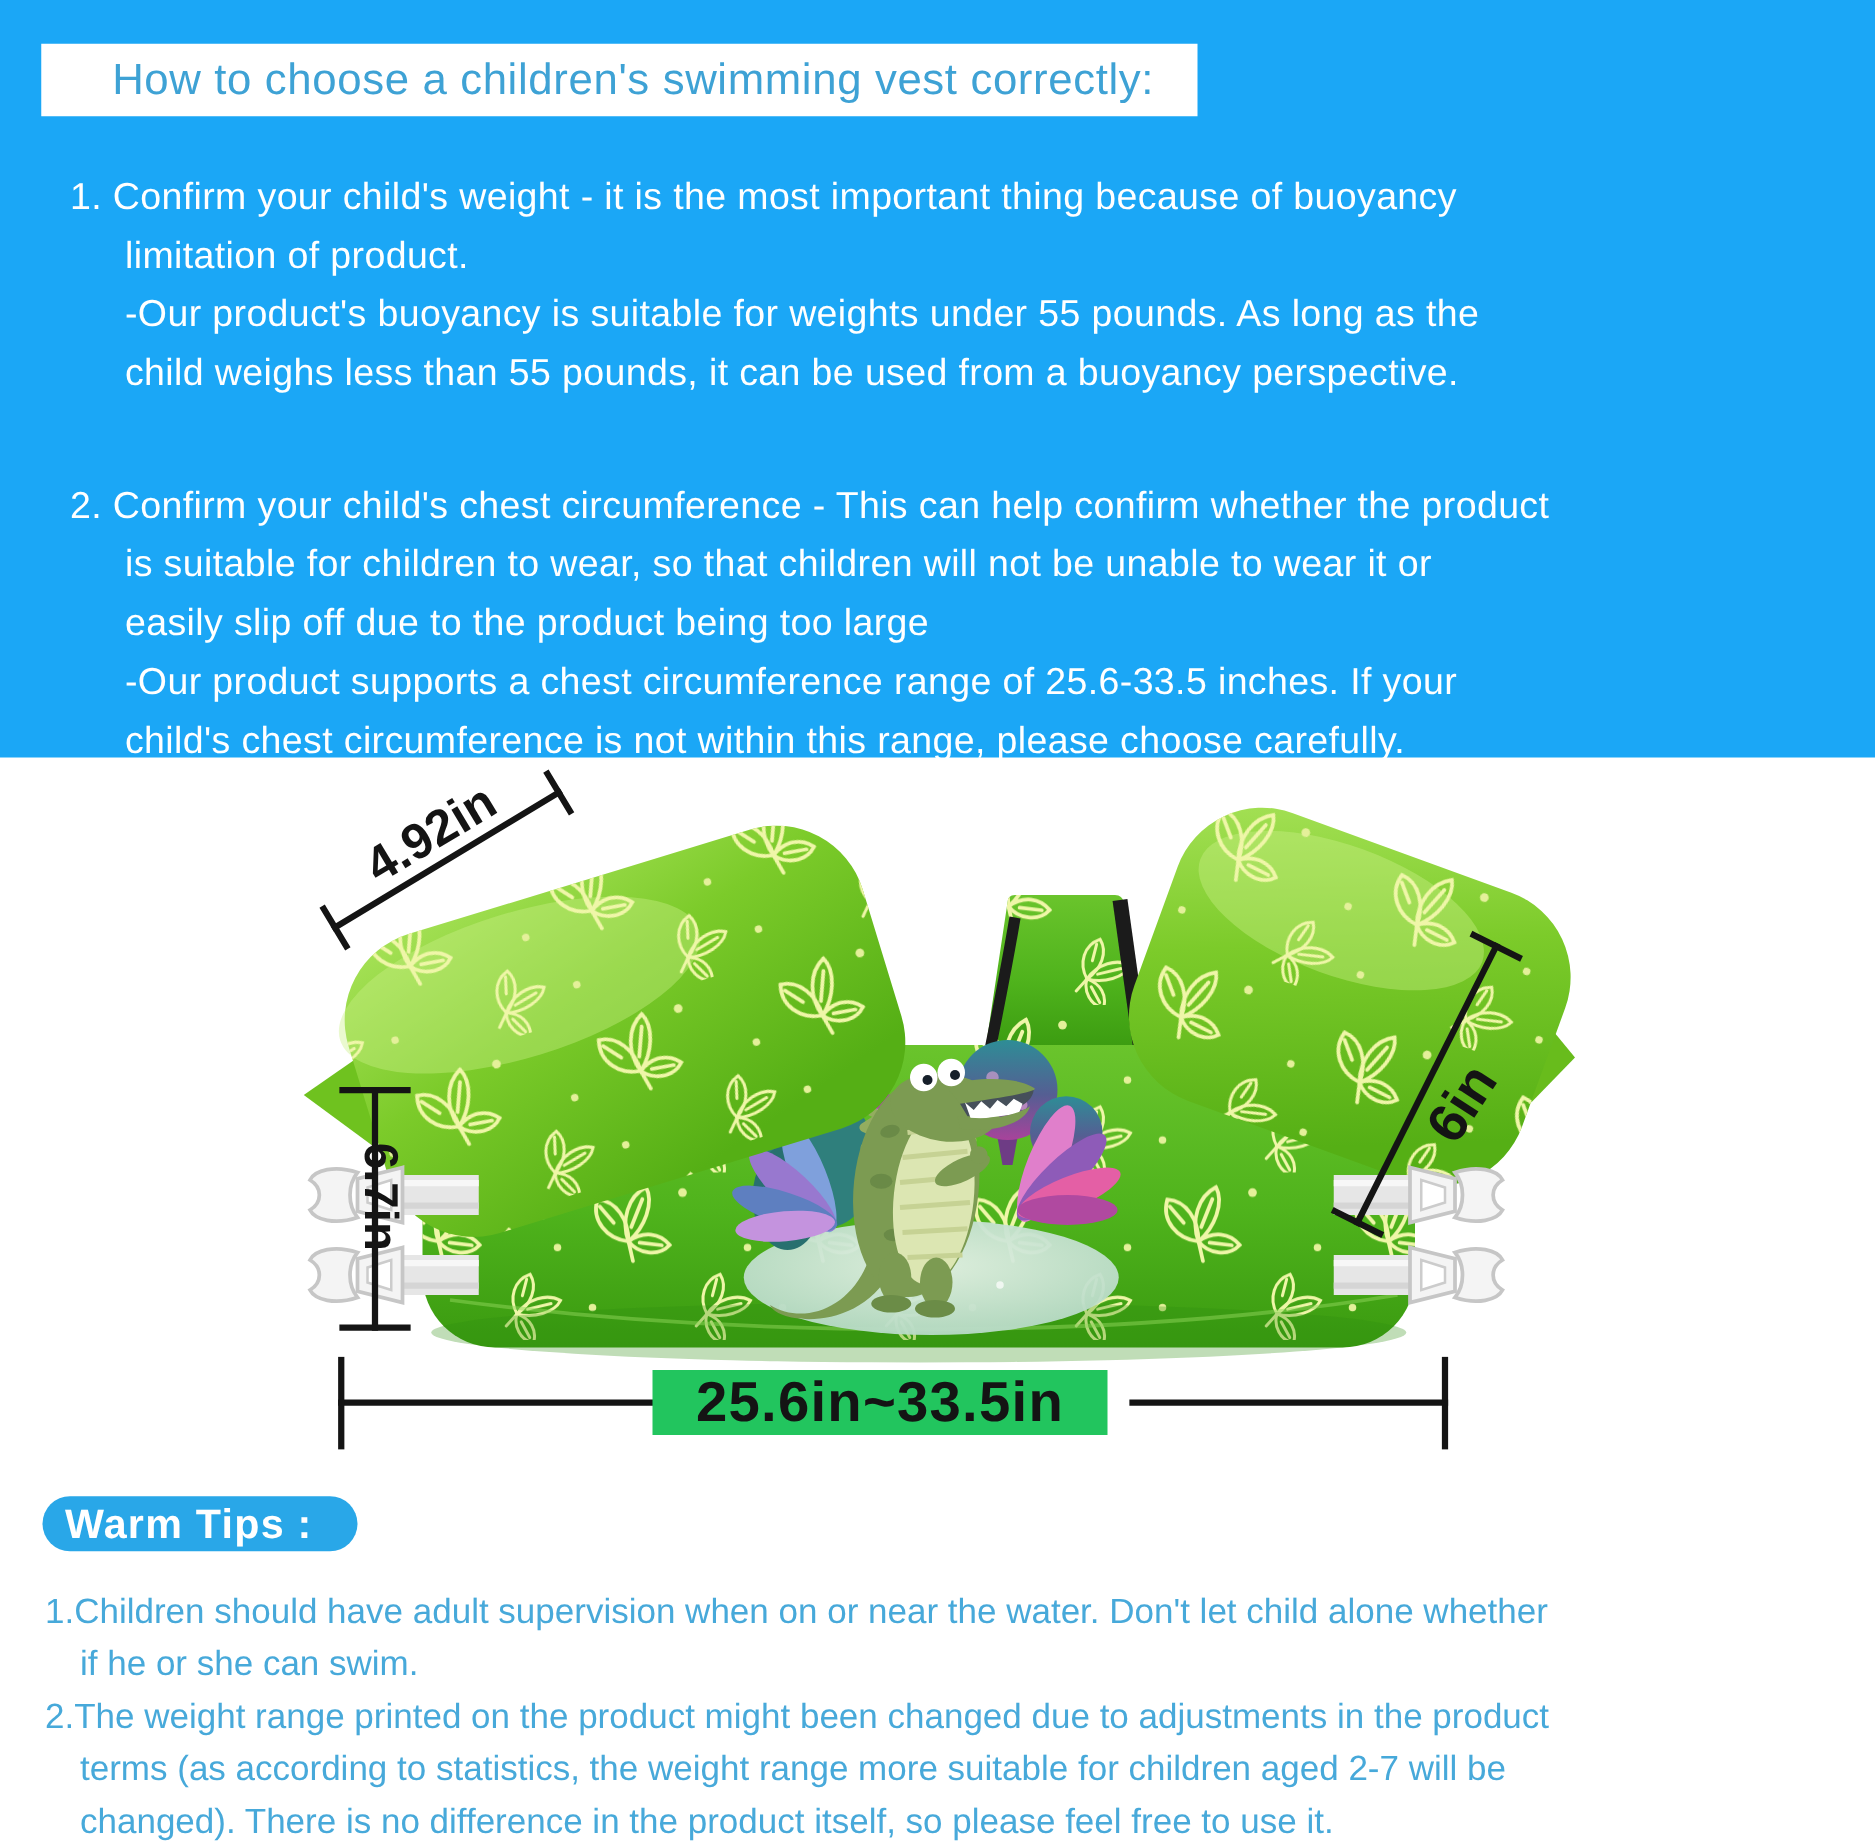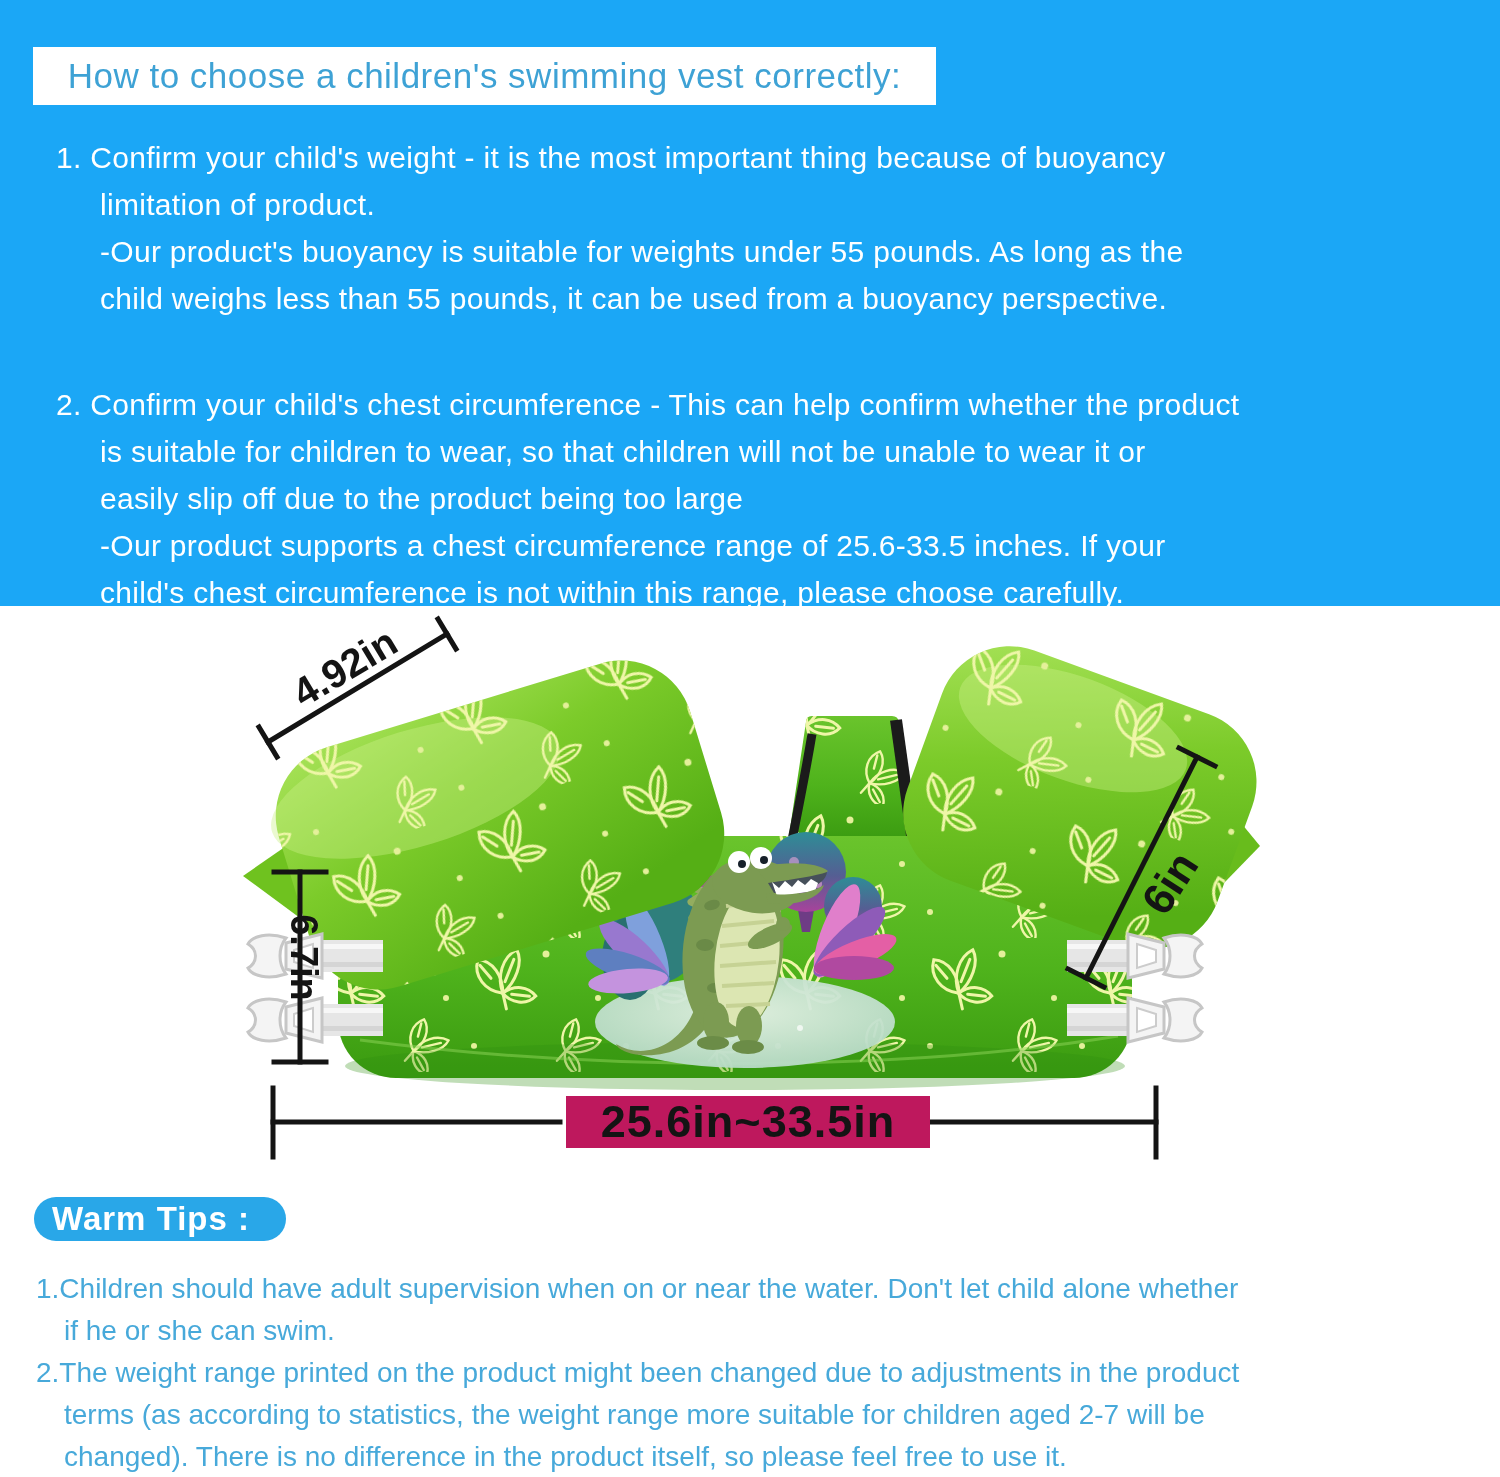--- a/index.html
+++ b/index.html
@@ -6,23 +6,23 @@
   .page{
     position:relative;width:1500px;height:1477px;overflow:hidden;background:#fff;
     font-family:"Liberation Sans", sans-serif;
   }
   
   .hero{
     position:absolute;left:0;top:0;width:1500px;height:606px;
     background:var(--hero-bg,#1BA7F6);
   }
   .hero-title-box{
-    position:absolute;left:33px;top:47px;width:903px;height:58px;
+    position:absolute;left:33px;top:35px;width:903px;height:58px;
     background:var(--title-box-bg,#ffffff);
-    display:flex;align-items:center;justify-content:center;
+    display:flex;align-items:center;justify-content:center;padding-left:22px;
   }
   .hero-title{
     color:var(--title-text,#3EA2D5);font-size:35px;letter-spacing:.5px;white-space:nowrap;
   }
   .hero-para{
     position:absolute;left:40px;width:1400px;margin:16px;
     color:var(--hero-text,#ffffff);font-size:30px;line-height:47px;letter-spacing:.3px;
     white-space:pre-line;padding-left:44px;text-indent:-44px;
   }
   .p1{top:118px}
@@ -30,21 +30,21 @@
 
   
   .diagram-svg{position:absolute;left:0;top:600px;width:1500px;height:580px;}
   .dim{
     position:absolute;color:var(--dim-text,#141414);font-weight:700;text-align:center;
     white-space:nowrap;
   }
   .dim-arm-top{left:245px;top:645px;width:200px;font-size:40px;transform:rotate(-31deg);}
   .dim-side{left:246px;top:936px;width:115px;font-size:38px;transform:rotate(90deg);}
   .dim-arm-right{left:1105px;top:858px;width:130px;font-size:44px;transform:rotate(-57deg);}
-  .dim-chest{left:566px;top:1096px;width:364px;font-size:45px;letter-spacing:1px;background:#be185d;}
+  .dim-chest{left:522px;top:1096px;width:364px;font-size:45px;letter-spacing:1px;background:#22c55e;}
 
   
   .tips-title-box{
     position:absolute;left:34px;top:1197px;width:252px;height:44px;
     background:var(--tips-box-bg,#29A7E8);color:var(--tips-box-text,#ffffff);
     font-size:33px;font-weight:700;letter-spacing:1px;
     display:flex;align-items:center;padding-left:18px;box-sizing:border-box;border-radius:22px;
   }
   .tip{
     position:absolute;left:36px;width:1440px;margin:0;

